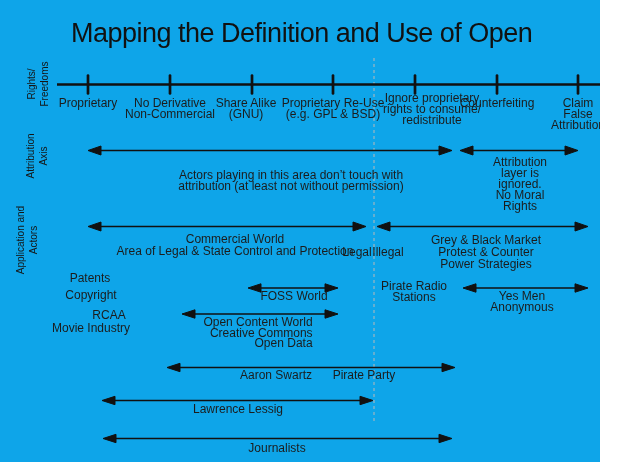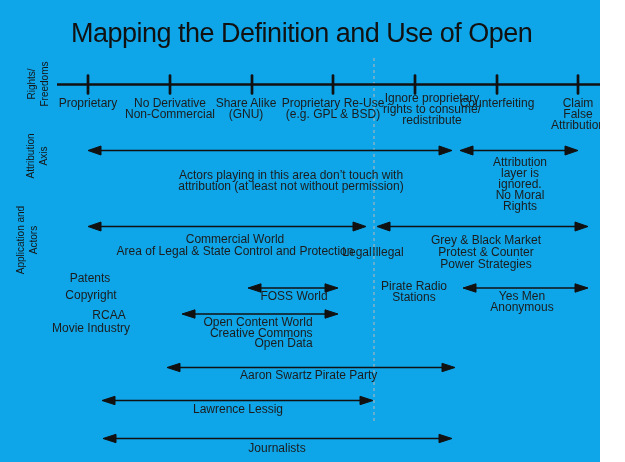--- a/index.html
+++ b/index.html
@@ -151,17 +151,17 @@
   <div class="lbl" style="left:294px;top:291px;">FOSS World</div>
   <div class="lbl" style="left:414px;top:281px;">Pirate Radio
 Stations</div>
   <div class="lbl" style="left:522px;top:291px;">Yes Men
 Anonymous</div>
   <div class="lbl lh10" style="left:258px;top:317px;">Open Content World
 Creative Commons
 Open Data</div>
 
   <div class="lbl" style="left:276px;top:370px;">Aaron Swartz</div>
-  <div class="lbl" style="left:346px;top:370px;text-align:center;">Pirate Party</div>
+  <div class="lbl" style="left:364px;top:370px;text-align:center;">Pirate Party</div>
   <div class="lbl" style="left:238px;top:404px;">Lawrence Lessig</div>
   <div class="lbl" style="left:277px;top:443px;">Journalists</div>
 
 </div>
 
 </body></html>

